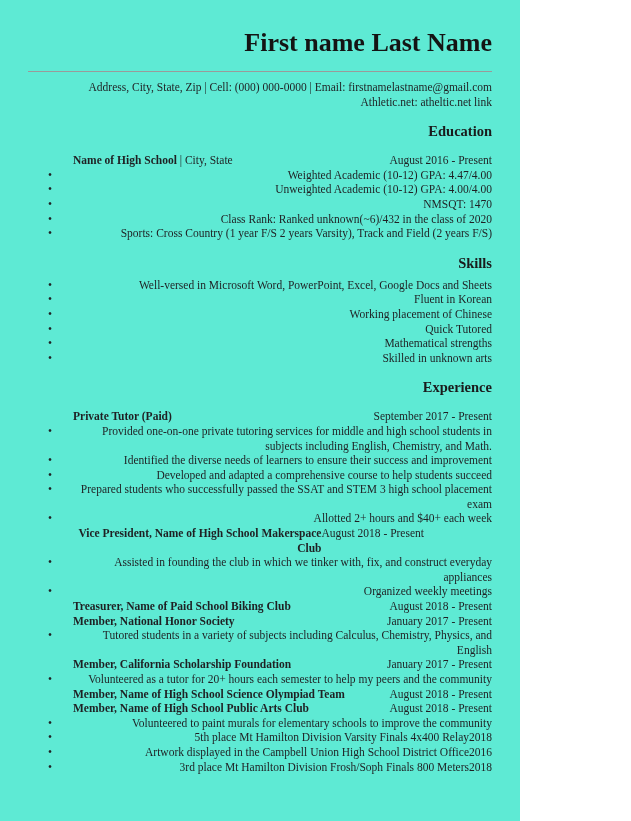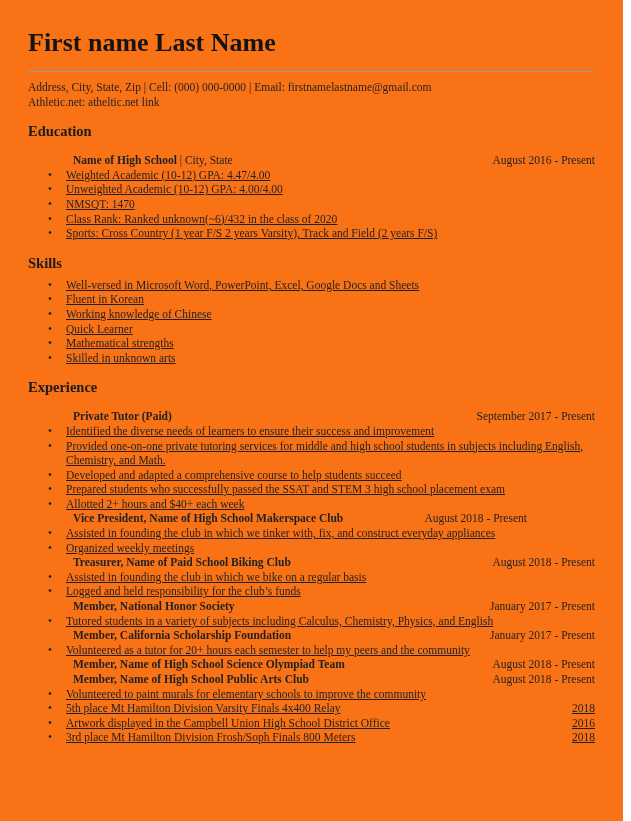--- a/index.html
+++ b/index.html
@@ -1,27 +1,28 @@
 <!DOCTYPE html>
 <html><head>
 <meta charset="utf-8">
 <style>
   html, body { margin: 0; padding: 0; background: #ffffff; }
   .page {
     position: relative;
-    width: 623px;
+    width: 520px;
     height: 821px;
     box-sizing: border-box;
     padding: 18px 28px 0 28px;
-    background: #f97316;
+    background: #5eead4;
     font-family: "Liberation Serif", serif;
     font-size: 11.5px;
     line-height: 14.6px;
     color: #1f2023;
     overflow: hidden;
+    text-align: right;
   }
   h1 {
     font-size: 26px;
     line-height: 30px;
     font-weight: 700;
     margin: 10px 0 0 0;
     color: #141414;
   }
   .rule {
     border: none;
@@ -45,21 +46,20 @@
     align-items: baseline;
     margin-left: 45px;
   }
   .b { font-weight: 700; }
   .date { white-space: nowrap; }
   .date-inset { padding-right: 68px; }
   ul.bullets {
     list-style: none;
     margin: 0 0 0 19px;
     padding: 0;
-    text-decoration: underline;
   }
   ul.bullets li {
     position: relative;
     padding-left: 19px;
   }
   ul.bullets li::before {
     content: "\2022";
     position: absolute;
     left: 1px;
     top: 0;
@@ -98,38 +98,38 @@
       <li>Class Rank: Ranked unknown(~6)/432 in the class of 2020</li>
       <li>Sports: Cross Country (1 year F/S 2 years Varsity), Track and Field (2 years F/S)</li>
     </ul>
   </section>
 
   <section>
     <h2 class="mt-sm mb-sm">Skills</h2>
     <ul class="bullets">
       <li>Well-versed in Microsoft Word, PowerPoint, Excel, Google Docs and Sheets</li>
       <li>Fluent in Korean</li>
-      <li>Working knowledge of Chinese</li>
-      <li>Quick Learner</li>
+      <li>Working placement of Chinese</li>
+      <li>Quick Tutored</li>
       <li>Mathematical strengths</li>
       <li>Skilled in unknown arts</li>
     </ul>
   </section>
 
   <section>
     <h2 class="mb-lg">Experience</h2>
 
     <div>
       <div class="row">
         <span class="b">Private Tutor (Paid)</span>
         <span class="date">September 2017 - Present</span>
       </div>
       <ul class="bullets">
+        <li>Provided one-on-one private tutoring services for middle and high school students in subjects including English, Chemistry, and Math.</li>
         <li>Identified the diverse needs of learners to ensure their success and improvement</li>
-        <li>Provided one-on-one private tutoring services for middle and high school students in subjects including English, Chemistry, and Math.</li>
         <li>Developed and adapted a comprehensive course to help students succeed</li>
         <li>Prepared students who successfully passed the SSAT and STEM 3 high school placement exam</li>
         <li>Allotted 2+ hours and $40+ each week</li>
       </ul>
     </div>
 
     <div>
       <div class="row">
         <span class="b">Vice President, Name of High School Makerspace Club</span>
         <span class="date date-inset">August 2018 - Present</span>
@@ -138,24 +138,20 @@
         <li>Assisted in founding the club in which we tinker with, fix, and construct everyday appliances</li>
         <li>Organized weekly meetings</li>
       </ul>
     </div>
 
     <div>
       <div class="row">
         <span class="b">Treasurer, Name of Paid School Biking Club</span>
         <span class="date">August 2018 - Present</span>
       </div>
-      <ul class="bullets">
-        <li>Assisted in founding the club in which we bike on a regular basis</li>
-        <li>Logged and held responsibility for the club’s funds</li>
-      </ul>
     </div>
 
     <div>
       <div class="row">
         <span class="b">Member, National Honor Society</span>
         <span class="date">January 2017 - Present</span>
       </div>
       <ul class="bullets">
         <li>Tutored students in a variety of subjects including Calculus, Chemistry, Physics, and English</li>
       </ul>

